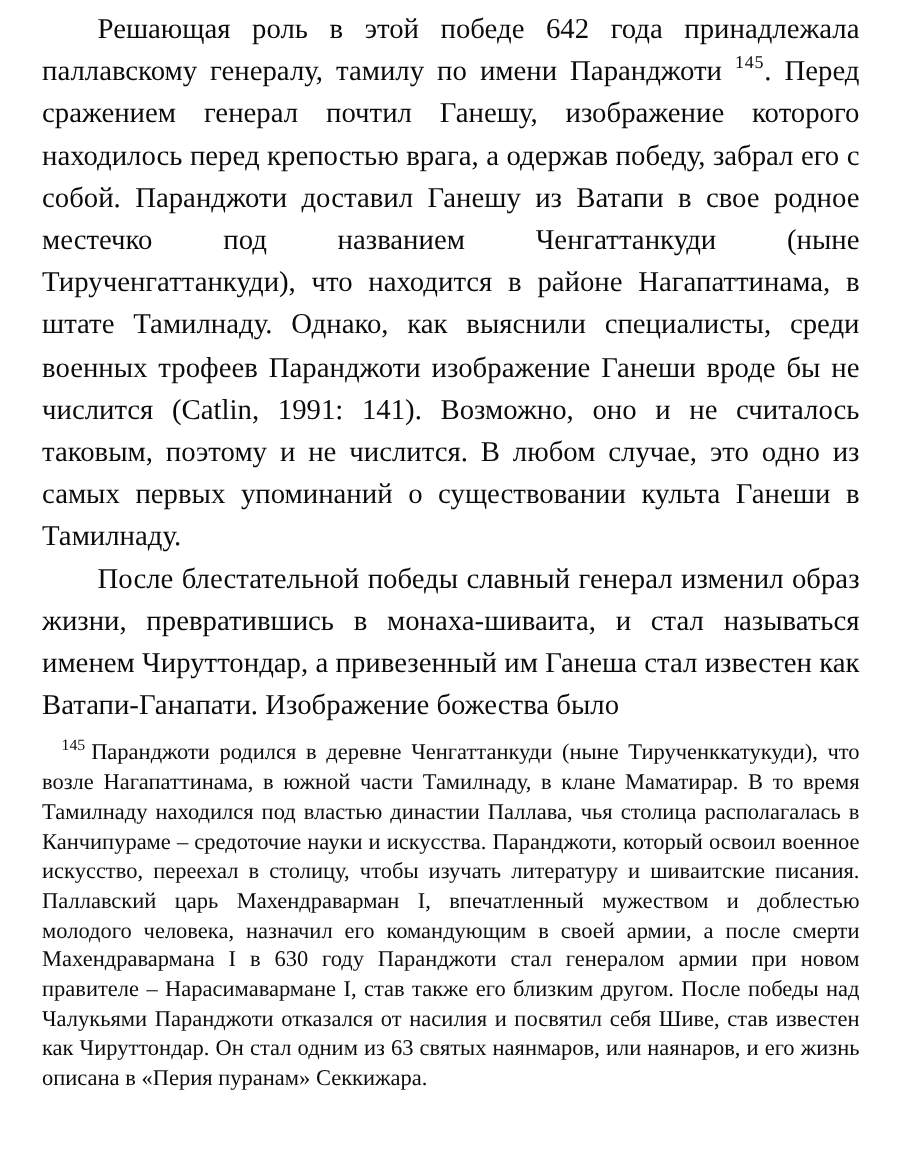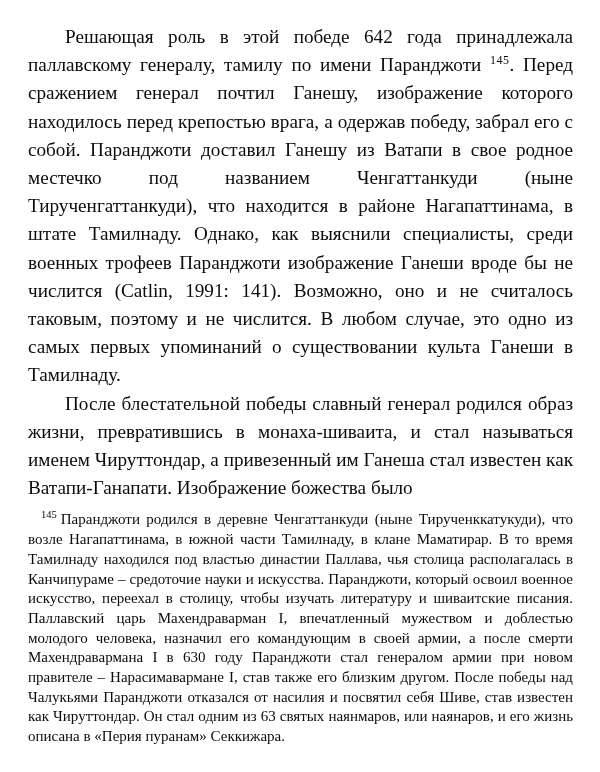--- a/index.html
+++ b/index.html
@@ -11,21 +11,21 @@
     height: 772px;
     background: #ffffff;
     color: #0b0b0b;
     font-family: "Liberation Serif", "DejaVu Serif", serif;
     overflow: hidden;
   }
   .page {
     box-sizing: border-box;
     width: 600px;
     height: 772px;
-    padding: 23px 27px 8px 28px;
+    padding: 6px 27px 8px 28px;
   }
   .para {
     margin: 0;
     font-size: 19.2px;
     line-height: 28.2px;
     text-align: justify;
     text-indent: 37px;
     hyphens: auto;
     -webkit-hyphens: auto;
   }
@@ -54,17 +54,17 @@
     margin-right: 4px;
   }
 </style>
 </head>
 <body>
 
 <div class="page">
 
   <p class="para"><span>Решающая роль в этой победе 642 года принадлежала паллавскому генералу, тамилу по имени Паранджоти </span><sup class="fnref">145</sup><span>. Перед сражением генерал почтил Ганешу, изображение которого находилось перед крепостью врага, а одержав победу, забрал его с собой. Паранджоти доставил Ганешу из Ватапи в свое родное местечко под названием Ченгаттанкуди (ныне Тирученгаттанкуди), что находится в районе Нагапаттинама, в штате Тамилнаду. Однако, как выяснили специалисты, среди военных трофеев Паранджоти изображение Ганеши вроде бы не числится (Catlin, 1991: 141). Возможно, оно и не считалось таковым, поэтому и не числится. В любом случае, это одно из самых первых упоминаний о существовании культа Ганеши в Тамилнаду.</span></p>
 
-  <p class="para">После блестательной победы славный генерал родился образ жизни, превратившись в монаха-шиваита, и стал называться именем Чируттондар, а привезенный им Ганеша стал известен как Ватапи-Ганапати. Изображение божества было</p>
+  <p class="para">После блестательной победы славный генерал изменил образ жизни, превратившись в монаха-шиваита, и стал называться именем Чируттондар, а привезенный им Ганеша стал известен как Ватапи-Ганапати. Изображение божества было</p>
 
   <div class="footnote"><sup class="fnmark">145</sup><span>Паранджоти родился в деревне Ченгаттанкуди (ныне Тирученккатукуди), что возле Нагапаттинама, в южной части Тамилнаду, в клане Маматирар. В то время Тамилнаду находился под властью династии Паллава, чья столица располагалась в Канчипураме – средоточие науки и искусства. Паранджоти, который освоил военное искусство, переехал в столицу, чтобы изучать литературу и шиваитские писания. Паллавский царь Махендраварман I, впечатленный мужеством и доблестью молодого человека, назначил его командующим в своей армии, а после смерти Махендравармана I в 630 году Паранджоти стал генералом армии при новом правителе – Нарасимавармане I, став также его близким другом. После победы над Чалукьями Паранджоти отказался от насилия и посвятил себя Шиве, став известен как Чируттондар. Он стал одним из 63 святых наянмаров, или наянаров, и его жизнь описана в «Перия пуранам» Секкижара.</span></div>
 
 </div>
 
 </body></html>

